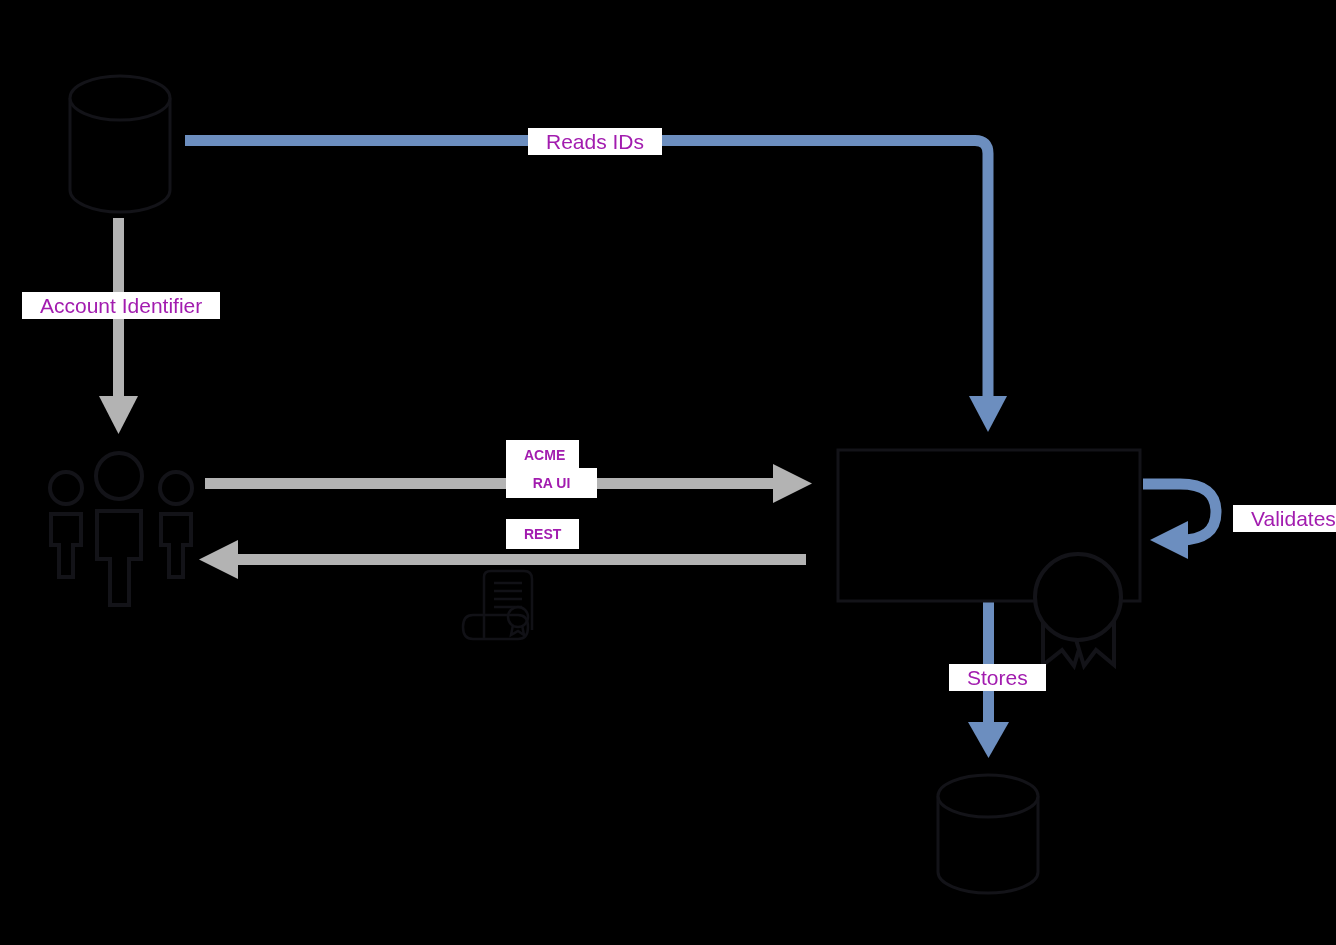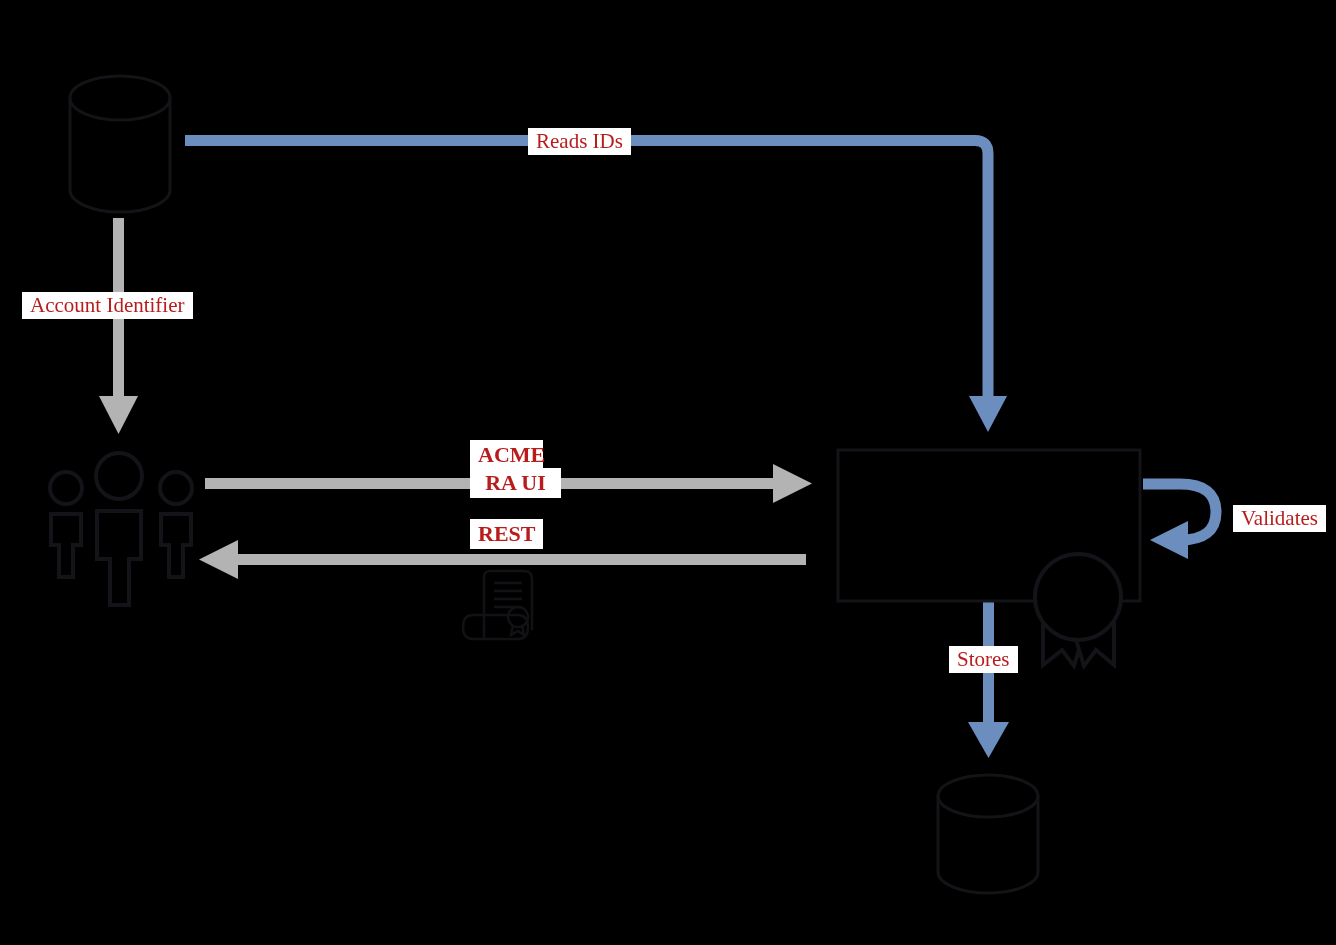--- a/index.html
+++ b/index.html
@@ -18,33 +18,34 @@
   svg.layer {
     position: absolute;
     left: 0;
     top: 0;
     width: 1336px;
     height: 945px;
   }
   .lbl {
     position: absolute;
     background: #ffffff;
-    color: #b91c1c;
-    font-family: Liberation Serif, serif;
+    color: #a21caf;
+    font-family: Liberation Sans, sans-serif;
     font-size: 21px;
     line-height: 25px;
     white-space: pre;
-    padding: 1px 8px;
+    padding: 1px 18px;
     box-sizing: border-box;
     text-align: center;
   }
   .lbl.bold {
     font-weight: bold;
-    font-size: 22px;
+    font-size: 14px;
     line-height: 28px;
+    margin-left: 36px;
   }
 </style>
 </head>
 <body>
 
 <div id="canvas">
 
   <svg class="layer" viewBox="0 0 1336 945" xmlns="http://www.w3.org/2000/svg">
 
     <g>
@@ -123,15 +124,15 @@
   <div class="lbl" style="left:528px; top:128px;">Reads IDs</div>
 
   <div class="lbl" style="left:22px; top:292px;">Account Identifier</div>
 
   <div class="lbl bold" style="left:470px; top:440px; width:73px;">ACME</div>
   <div class="lbl bold" style="left:470px; top:468px; width:91px;">RA UI</div>
   <div class="lbl bold" style="left:470px; top:519px; width:73px;">REST</div>
 
   <div class="lbl" style="left:1233px; top:505px;">Validates</div>
 
-  <div class="lbl" style="left:949px; top:646px;text-align:right;">Stores</div>
+  <div class="lbl" style="left:949px; top:664px;text-align:right;">Stores</div>
 
 </div>
 
 </body></html>

